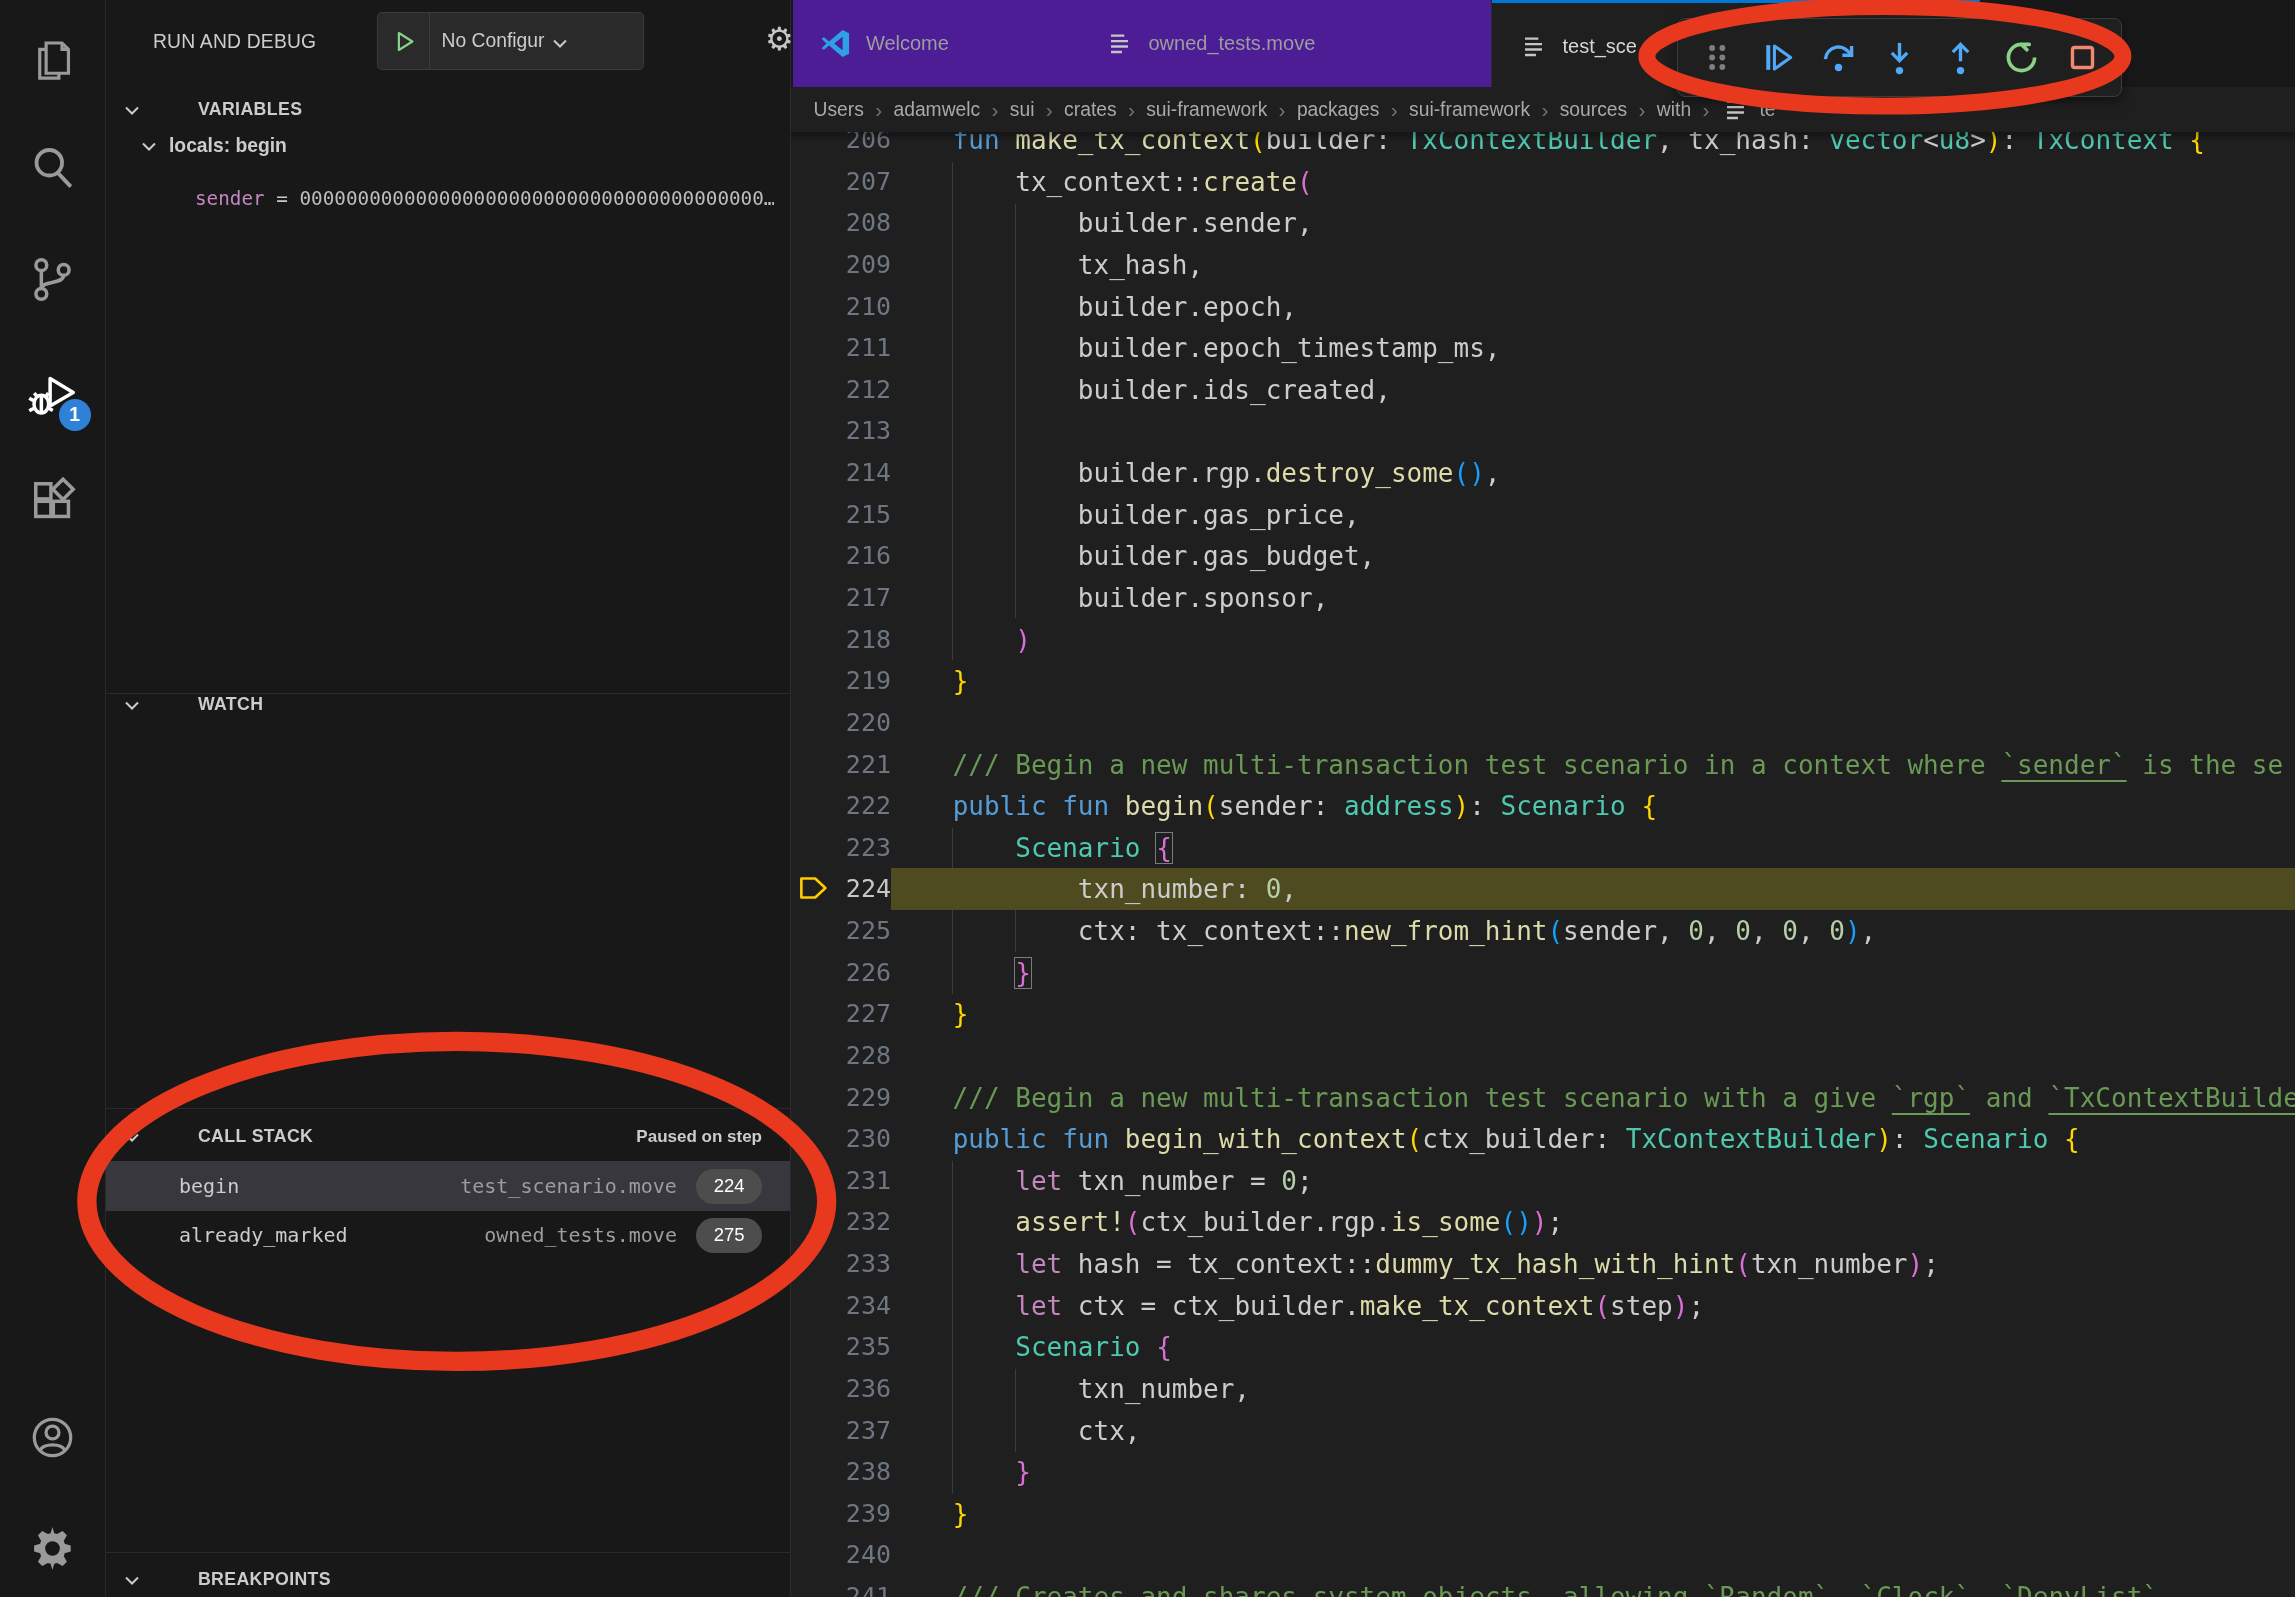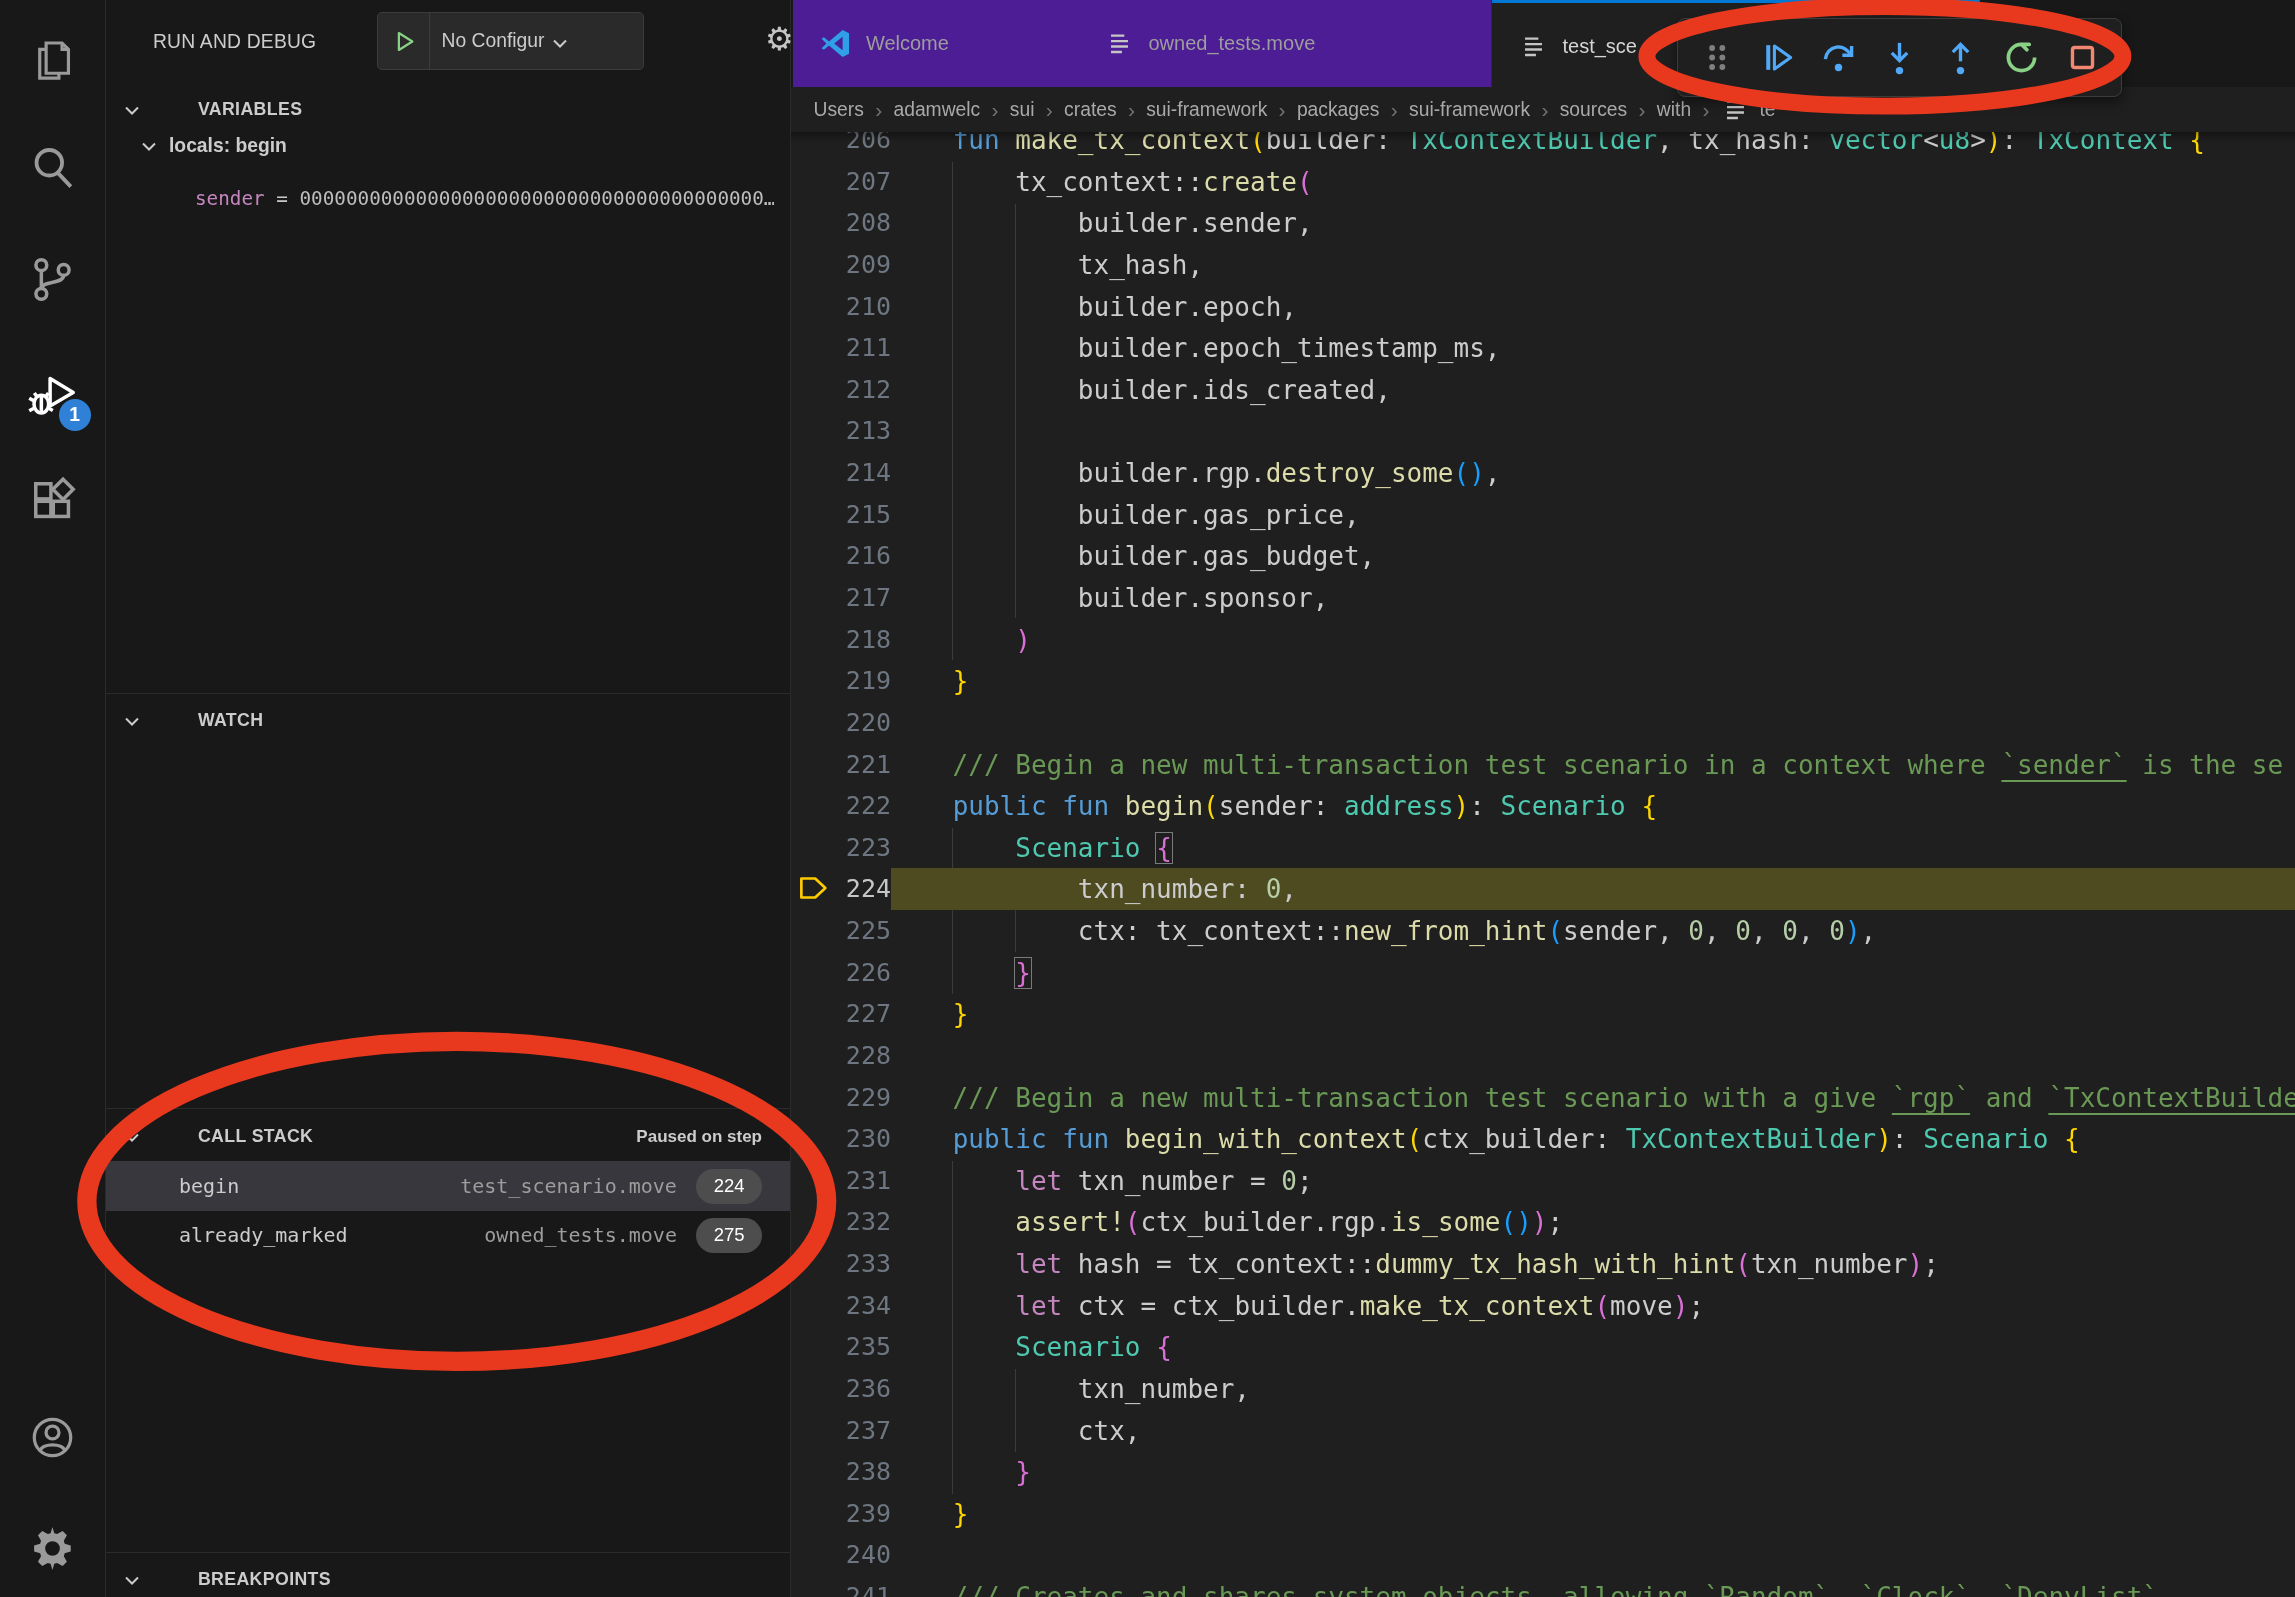--- a/index.html
+++ b/index.html
@@ -184,21 +184,21 @@
             <path d="M6 9.5 l6 6 6 -6"></path>
           </svg>
         </span>
       <span class="lbl">locals: begin</span>
     </div>
     <div id="var-sender">
       <span class="vname">sender</span><span class="veq"> = </span><span class="vval">0000000000000000000000000000000000000000…</span>
     </div>
 
     <div class="section-divider" style="top:693px;"></div>
-    <div class="section-header" style="top:695px;">
+    <div class="section-header" style="top:679px;">
       <span class="chev">
           <svg xmlns="http://www.w3.org/2000/svg" viewBox="0 0 24 24" width="24" height="24" fill="none" stroke="#cccccc" stroke-width="2">
             <path d="M6 9.5 l6 6 6 -6"></path>
           </svg>
         </span>
       <span class="section-title">WATCH</span>
     </div>
 
     <div class="section-divider" style="top:1108px;"></div>
     <div class="section-header" style="top:1111px;">
@@ -351,21 +351,21 @@
         <div class="line" style="top: 1201px;">
           <span class="ln">232</span>
           <span class="src"><span class="tok-pl">        </span><span class="tok-fn">assert!</span><span class="tok-p2">(</span><span class="tok-pl">ctx_builder.rgp.</span><span class="tok-fn">is_some</span><span class="tok-p3">()</span><span class="tok-p2">)</span><span class="tok-pl">;</span></span>
         </div>
         <div class="line" style="top: 1243px;">
           <span class="ln">233</span>
           <span class="src"><span class="tok-pl">        </span><span class="tok-ctl">let</span><span class="tok-pl"> hash = tx_context::</span><span class="tok-fn">dummy_tx_hash_with_hint</span><span class="tok-p2">(</span><span class="tok-pl">txn_number</span><span class="tok-p2">)</span><span class="tok-pl">;</span></span>
         </div>
         <div class="line" style="top: 1285px;">
           <span class="ln">234</span>
-          <span class="src"><span class="tok-pl">        </span><span class="tok-ctl">let</span><span class="tok-pl"> ctx = ctx_builder.</span><span class="tok-fn">make_tx_context</span><span class="tok-p2">(</span><span class="tok-pl">move</span><span class="tok-p2">)</span><span class="tok-pl">;</span></span>
+          <span class="src"><span class="tok-pl">        </span><span class="tok-ctl">let</span><span class="tok-pl"> ctx = ctx_builder.</span><span class="tok-fn">make_tx_context</span><span class="tok-p2">(</span><span class="tok-pl">step</span><span class="tok-p2">)</span><span class="tok-pl">;</span></span>
         </div>
         <div class="line" style="top: 1326px;">
           <span class="ln">235</span>
           <span class="src"><span class="tok-pl">        </span><span class="tok-ty">Scenario</span><span class="tok-pl"> </span><span class="tok-p2">{</span></span>
         </div>
         <div class="line" style="top: 1368px;">
           <span class="ln">236</span>
           <span class="src"><span class="tok-pl">            txn_number,</span></span>
         </div>
         <div class="line" style="top: 1410px;">

